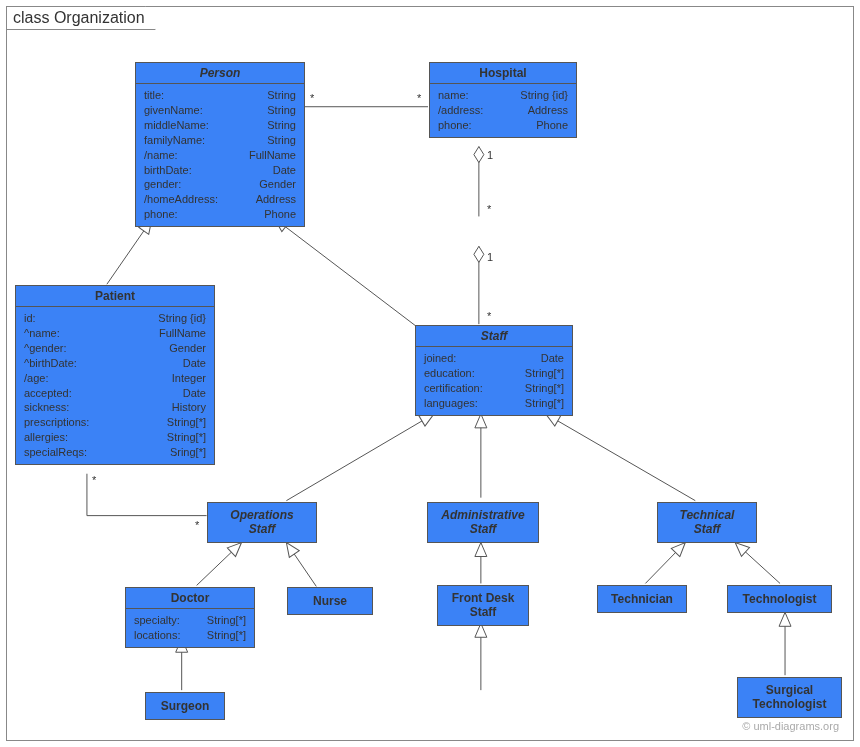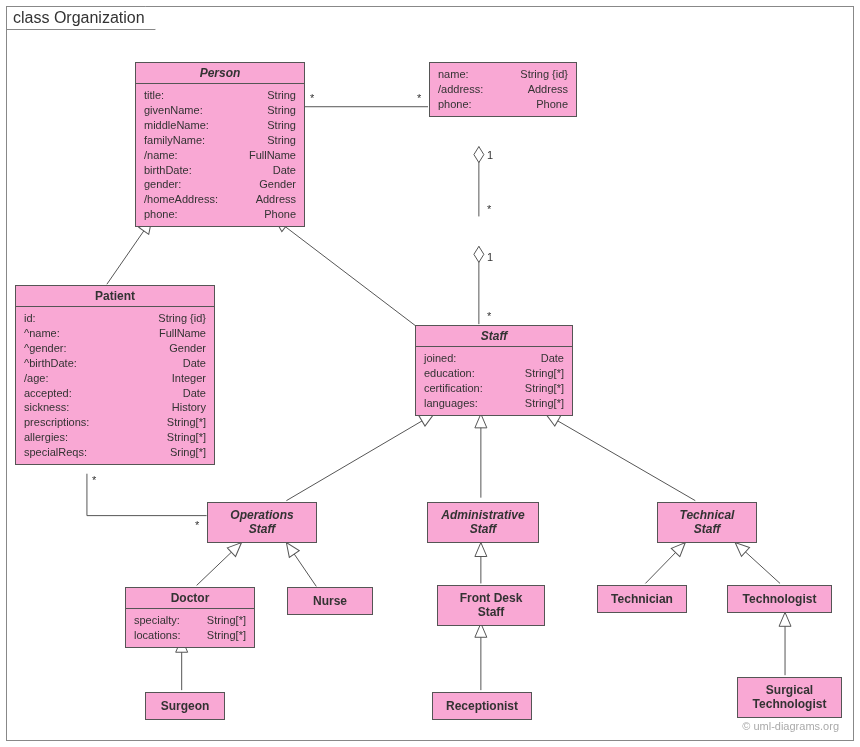--- a/index.html
+++ b/index.html
@@ -31,21 +31,21 @@
     padding: 2px 10px 2px 6px;
     border: 1px solid #888;
     border-bottom: 1px solid #888;
     background: #fff;
     font-size: 16px;
     clip-path: polygon(0 0, calc(100% - 10px) 0, 100% 100%, 0 100%);
   }
   .class-box {
     position: absolute;
     border: 1px solid #555;
-    background: #f9a8d4;
+    background: #3b82f6;
     box-sizing: border-box;
   }
   .class-title {
     text-align: center;
     font-weight: bold;
     font-style: italic;
     padding: 3px 6px;
     border-bottom: 1px solid #555;
     white-space: pre-line;
     line-height: 1.2;
@@ -168,20 +168,21 @@
             <span class="attr-type">Address</span>
           </div>
           <div class="attr-row">
             <span class="attr-name">phone:</span>
             <span class="attr-type">Phone</span>
           </div>
         </div>
     </div>
 
     <div class="class-box" style="left:422px; top:55px; width:148px;">
+      <div class="class-title upright">Hospital</div>
       <div class="attrs" id="attrs-hospital">
           <div class="attr-row">
             <span class="attr-name">name:</span>
             <span class="attr-type">String {id}</span>
           </div>
           <div class="attr-row">
             <span class="attr-name">/address:</span>
             <span class="attr-type">Address</span>
           </div>
           <div class="attr-row">
@@ -286,40 +287,37 @@
             <span class="attr-name">locations:</span>
             <span class="attr-type">String[*]</span>
           </div>
         </div>
     </div>
 
     <div class="class-box" style="left:280px; top:580px; width:86px;">
       <div class="class-title upright no-border" style="padding:6px 4px;">Nurse</div>
     </div>
 
-    <div class="class-box" style="left:430px; top:578px; width:108px;">
+    <div class="class-box" style="left:430px; top:578px; width:92px;">
       <div class="class-title upright no-border" style="padding:5px 4px;">Front Desk
 Staff</div>
     </div>
 
     <div class="class-box" style="left:590px; top:578px; width:90px;">
       <div class="class-title upright no-border" style="padding:6px 4px;">Technician</div>
     </div>
 
     <div class="class-box" style="left:720px; top:578px; width:105px;">
       <div class="class-title upright no-border" style="padding:6px 4px;">Technologist</div>
     </div>
 
     <div class="class-box" style="left:138px; top:685px; width:80px;">
       <div class="class-title upright no-border" style="padding:6px 4px;">Surgeon</div>
     </div>
 
-    <div class="class-box" style="left:425px; top:685px; width:100px;">
-      <div class="class-title upright no-border" style="padding:6px 4px;">Receptionist</div>
-    </div>
 
     <div class="class-box" style="left:730px; top:670px; width:105px;">
       <div class="class-title upright no-border" style="padding:5px 4px;">Surgical
 Technologist</div>
     </div>
 
     <div class="mult" style="left:303px; top:85px;">*</div>
     <div class="mult" style="left:410px; top:85px;">*</div>
     <div class="mult" style="left:480px; top:142px;">1</div>
     <div class="mult" style="left:480px; top:196px;">*</div>

